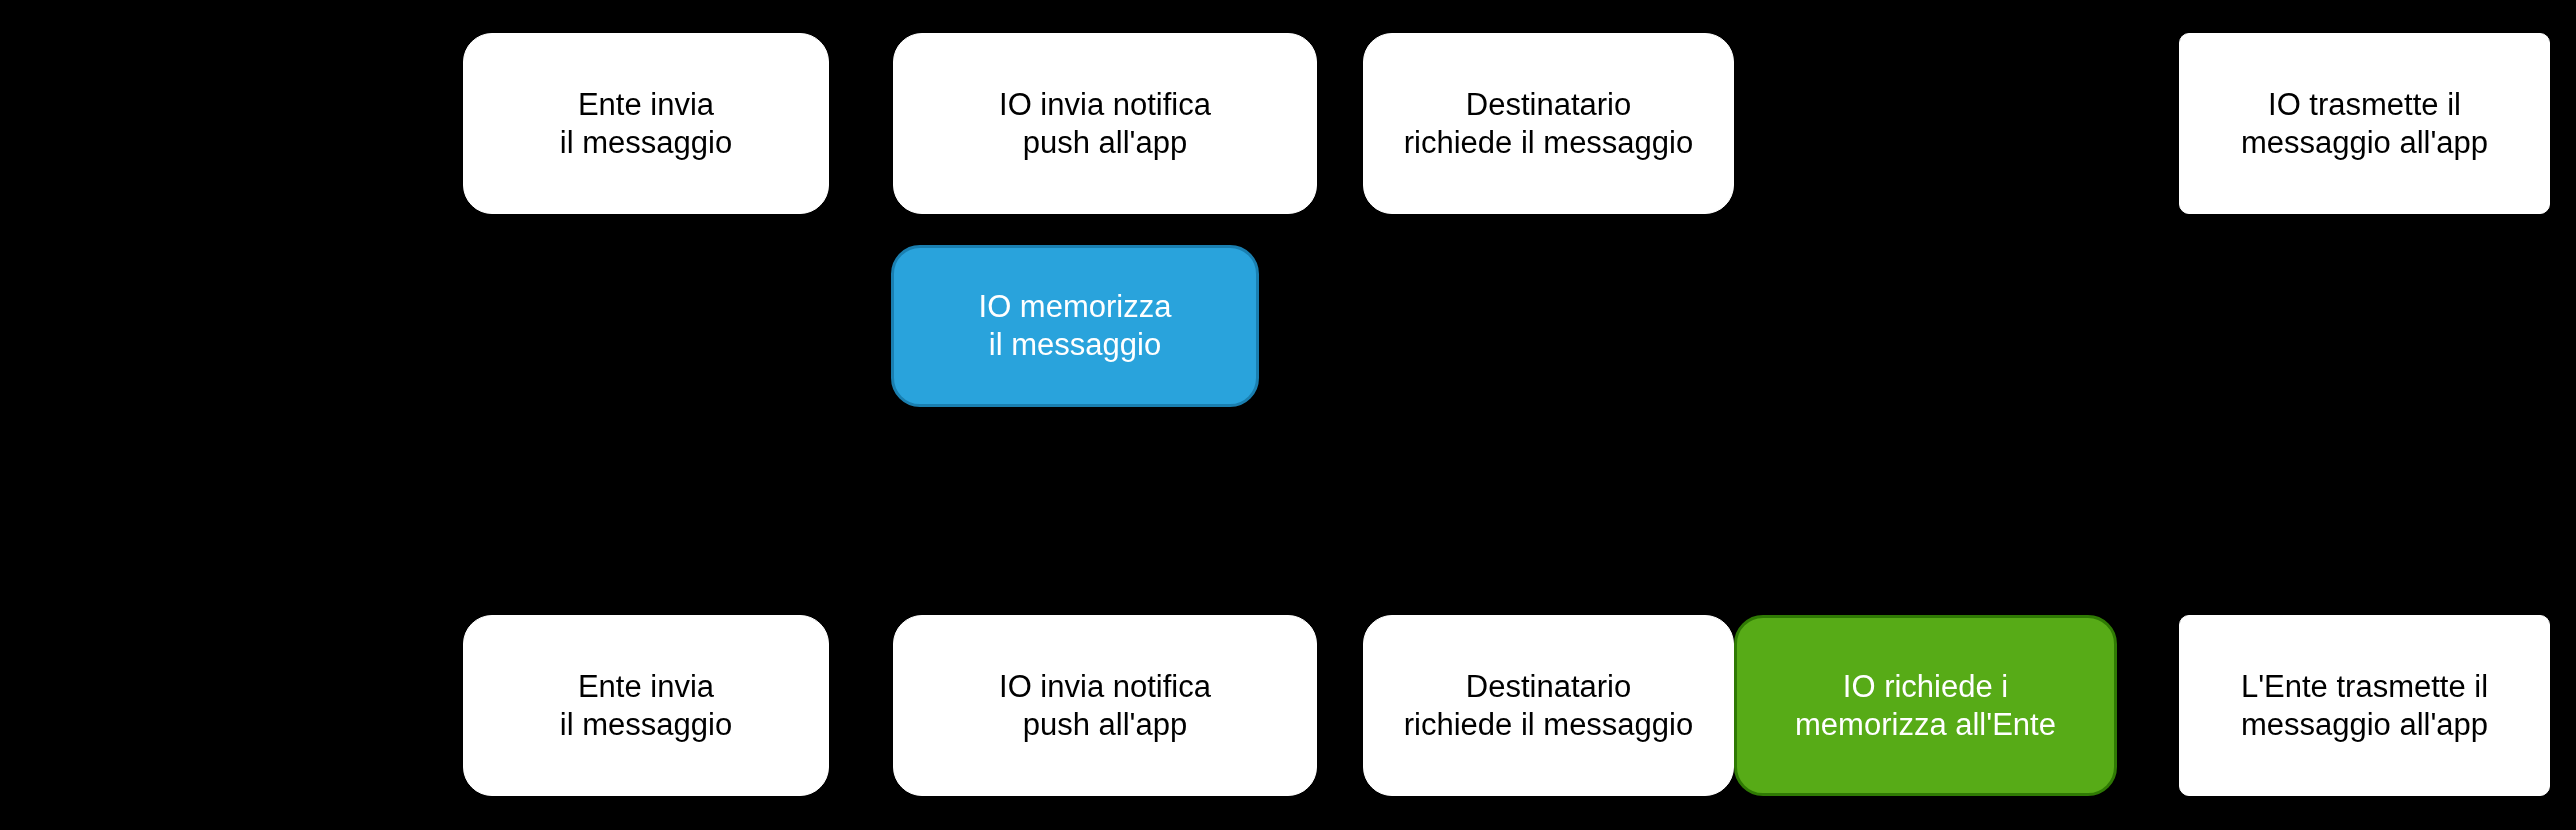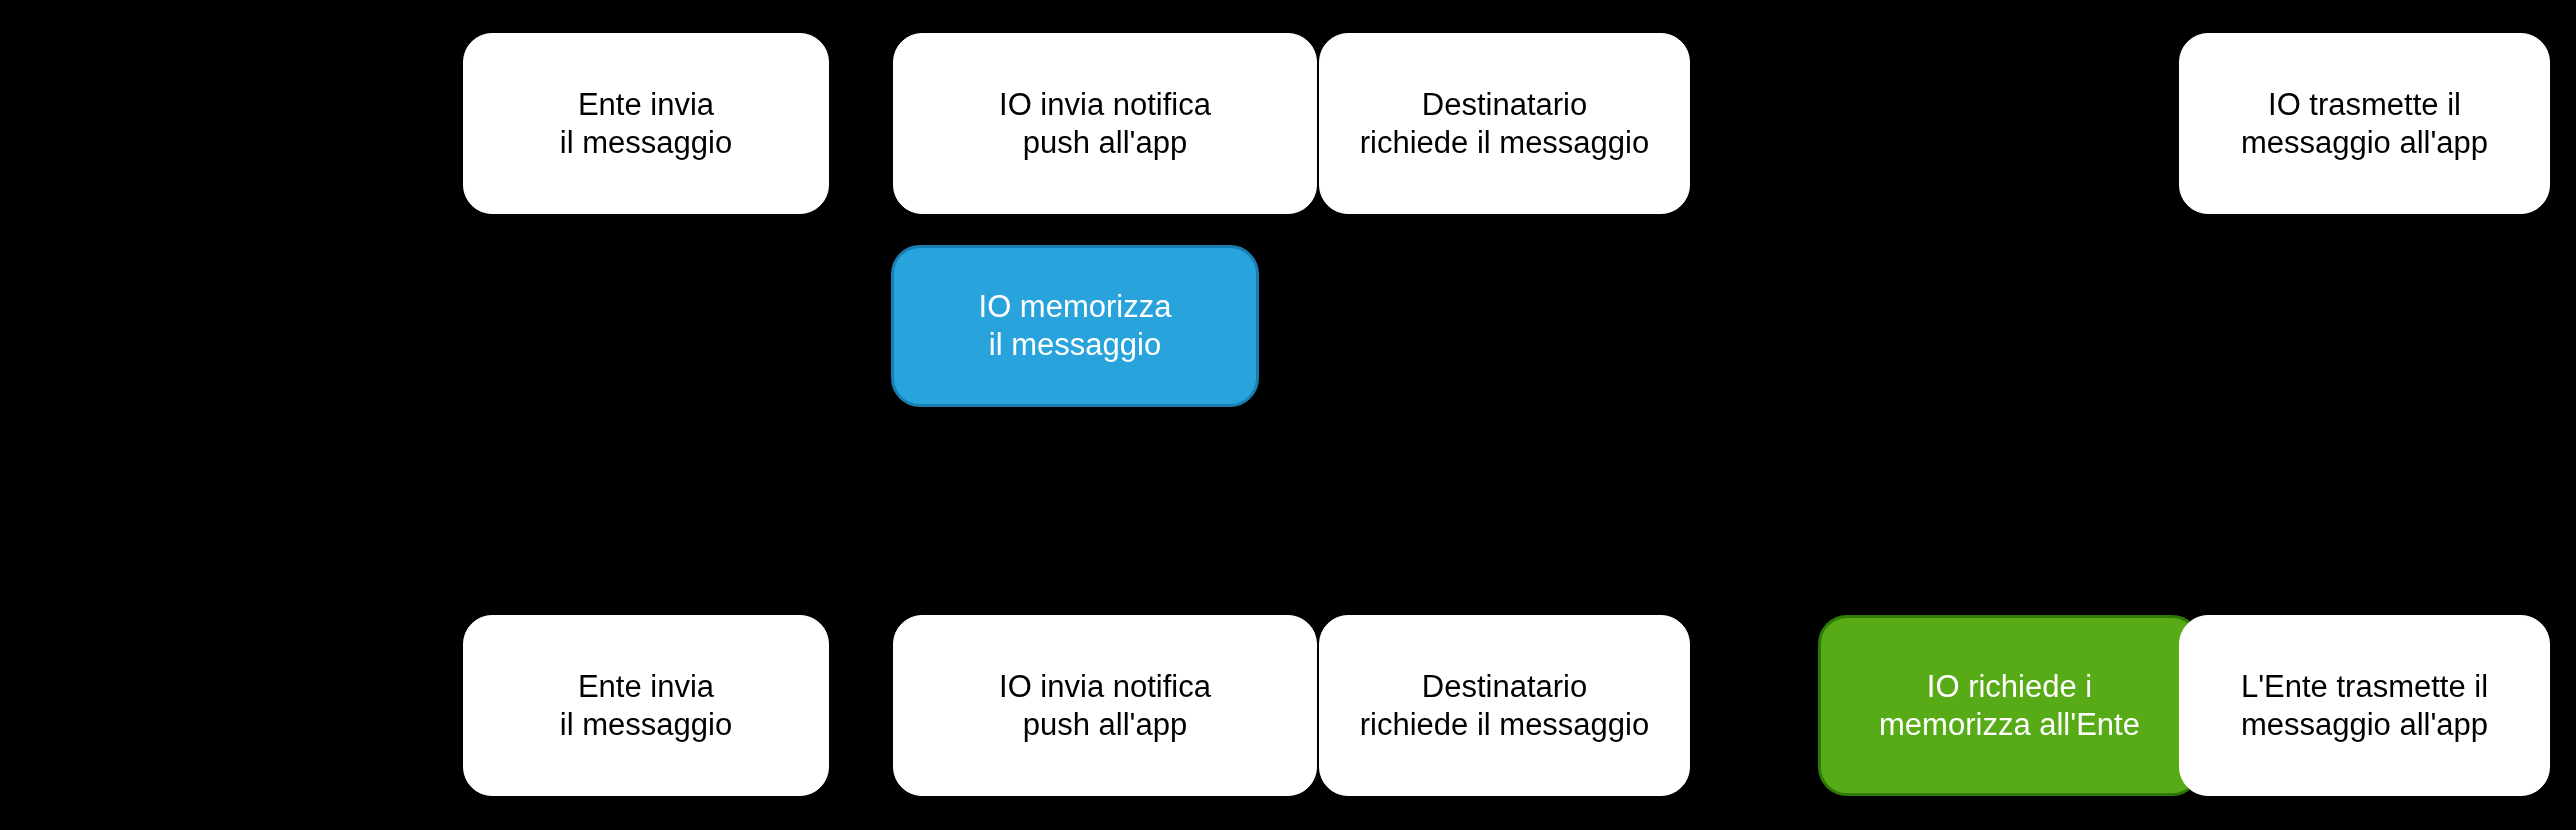--- a/index.html
+++ b/index.html
@@ -49,23 +49,23 @@
     border: 3.1px solid #2f7a04;
     font-size: 31px;
   }
   
   .r1 { top: 33px;  height: 181px; }
   .r2 { top: 245px; height: 162px; }
   .r3 { top: 615px; height: 181px; }
 
   .c1 { left: 463px;  width: 366px; }
   .c2 { left: 893px; width: 424px; }
-  .c3 { left: 1319px; width: 371px; }
-  .c4 { left: 1818px; width: 383px; border-radius: 29px; }
-  .c5 { left: 2179px; width: 371px; }
+  .c3 { left: 1363px; width: 371px; }
+  .c4 { left: 1734px; width: 383px; border-radius: 29px; }
+  .c5 { left: 2179px; width: 371px; border-radius: 10px; }
 
   .c2b { left: 891px; width: 368px; }
 </style>
 </head>
 <body>
 
 <div id="canvas">
 
   <div class="node white r1 c1">
     <span class="label"><span>Ente invia</span><br><span>il messaggio</span></span>

